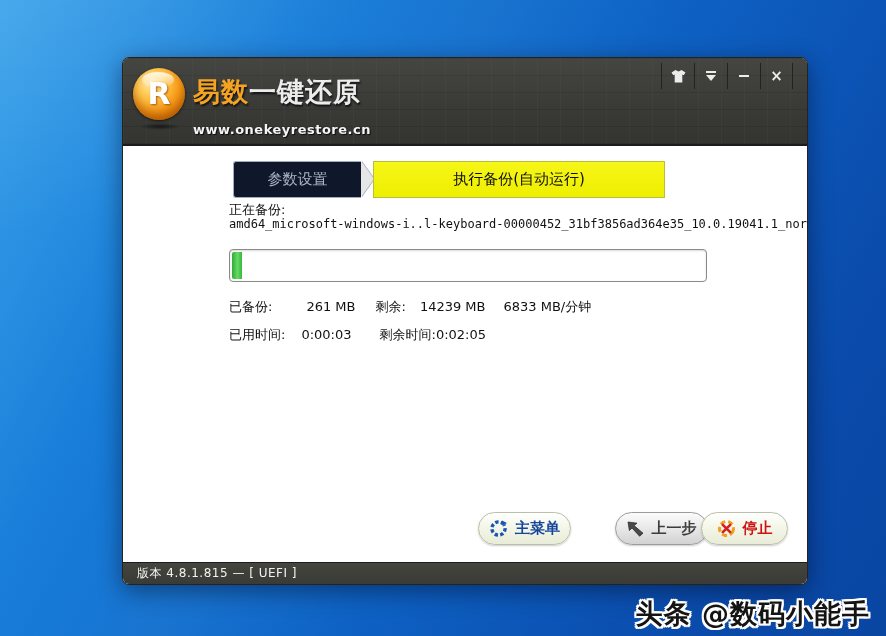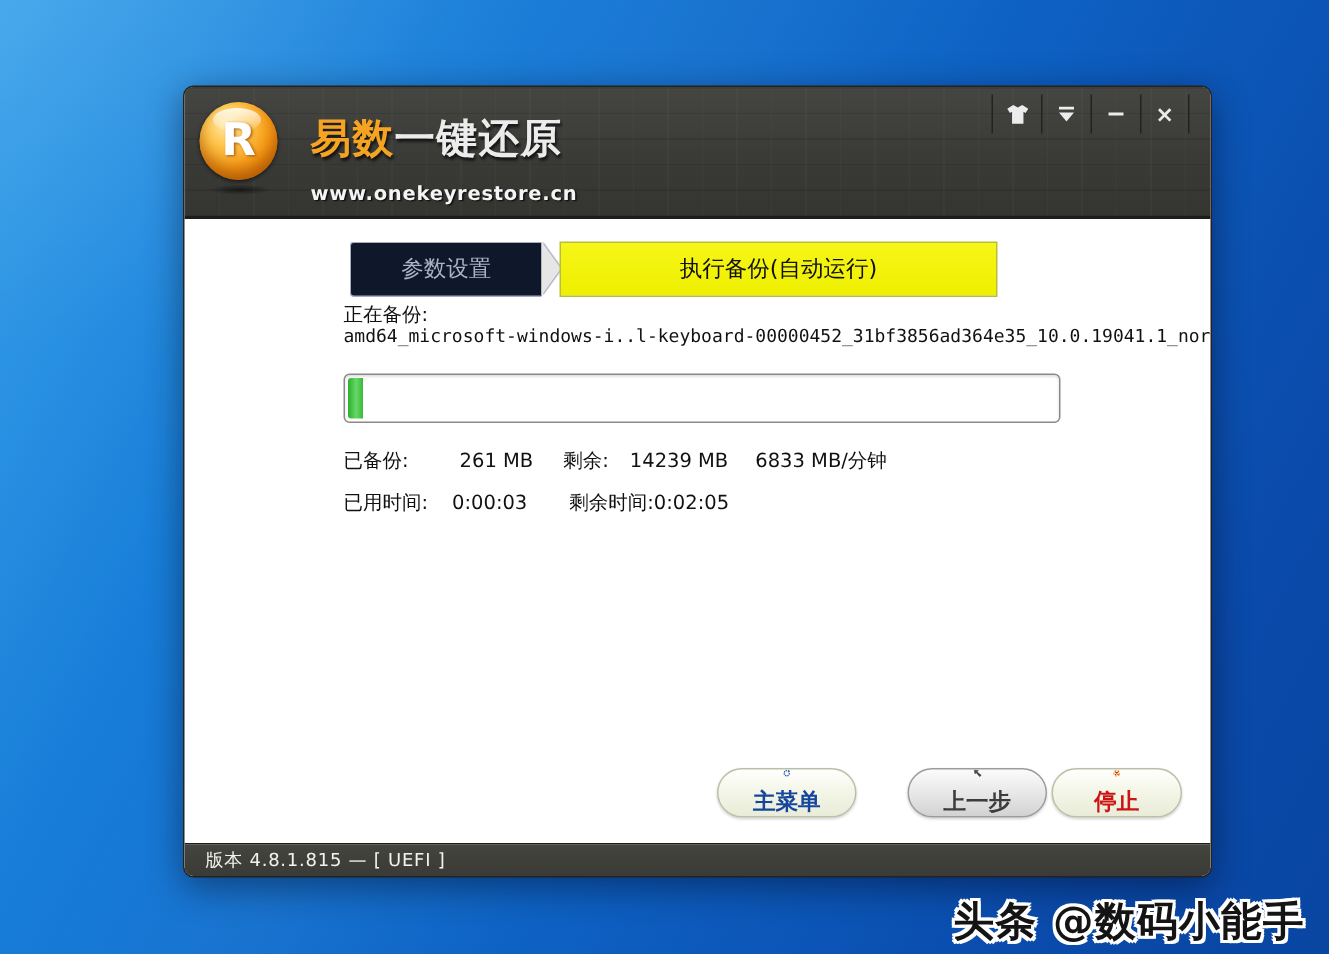--- a/index.html
+++ b/index.html
@@ -34,21 +34,21 @@
     background:radial-gradient(circle at 34% 28%, #ffe9a8 0%, #ffc84e 28%, #f79a16 58%, #d97607 82%, #b85e04 100%);
     box-shadow:inset 0 -6px 10px rgba(140,60,0,0.5), 0 1px 3px rgba(0,0,0,0.6);
     display:flex; align-items:center; justify-content:center; }
   .logo-ball::before { content:""; position:absolute; left:9px; top:4px; width:32px; height:16px;
     border-radius:50%; background:linear-gradient(180deg, rgba(255,255,255,0.85), rgba(255,255,255,0.05)); }
   .logo-letter { position:relative; color:#ffffff; font-weight:bold; font-size:30px; line-height:1;
     text-shadow:1px 1px 2px rgba(150,70,0,0.8); font-family:"DejaVu Sans", sans-serif; }
   .logo-shadow { position:absolute; left:6px; bottom:0; width:42px; height:7px; border-radius:50%;
     background:radial-gradient(ellipse, rgba(0,0,0,0.55), transparent 70%); }
 
-  .brand { position:absolute; left:84px; top:16px; }
+  .brand { position:absolute; left:70px; top:16px; }
   .brand-line { font-size:27px; font-weight:bold; letter-spacing:1px;
     text-shadow:1px 2px 2px rgba(0,0,0,0.7); }
   .brand-orange { color:#f5a322; }
   .brand-white { color:#ececec; }
   .brand-url { margin-top:12px; font-size:13px; font-weight:bold; color:#f4f4f4;
     text-shadow:1px 1px 1px rgba(0,0,0,0.8); letter-spacing:0.5px; }
 
   .win-controls { position:absolute; right:14px; top:5px; height:26px; display:flex; align-items:stretch; }
   .win-btn { width:33px; display:flex; align-items:center; justify-content:center;
     border-left:1px solid #222220; color:#ececec; cursor:pointer; }
@@ -88,25 +88,25 @@
   .stats-line .v1 { margin-left:34px; } .stats-line .l2 { margin-left:20px; }
   .stats-line .v2 { margin-left:14px; } .stats-line .v3 { margin-left:18px; }
   .time-line { position:absolute; left:106px; top:268px; font-size:13px; color:#111;
     display:flex; align-items:baseline; }
   .time-line .v1 { margin-left:16px; } .time-line .l2 { margin-left:28px; }
   .time-line .v2 { }
 
   
   .btn { position:absolute; top:454px; height:33px; border-radius:17px;
     display:flex; align-items:center; justify-content:center; gap:7px; cursor:pointer;
-    font-weight:bold; font-size:15px;flex-direction:column; }
+    font-weight:bold; font-size:15px; }
   .btn-cream { background:linear-gradient(180deg,#ffffff 0%,#f4f6e8 45%,#e9ecd8 100%);
     border:1px solid #b9c0a6; box-shadow:0 1px 2px rgba(0,0,0,0.2); }
   .btn-menu { left:355px; width:93px; color:#15459c; }
-  .btn-back { left:482px; width:93px; color:#3c3c3c;
+  .btn-back { left:492px; width:93px; color:#3c3c3c;
     background:linear-gradient(180deg,#fbfbfb 0%,#e6e6e6 55%,#d2d2d2 100%);
     border:1px solid #9c9c9c; box-shadow:0 1px 2px rgba(0,0,0,0.2); }
   .btn-stop { left:578px; width:87px; color:#cc1414; }
   .btn svg { display:block; }
 
   
   .statusbar { position:absolute; left:0; right:0; bottom:0; height:22px;
     background:linear-gradient(180deg,#45453f 0%,#3a3a36 100%);
     border-top:1px solid #1d1d1b; display:flex; align-items:center;
     color:#f2f2f2; font-size:12px; padding-left:14px; letter-spacing:0.5px; }

